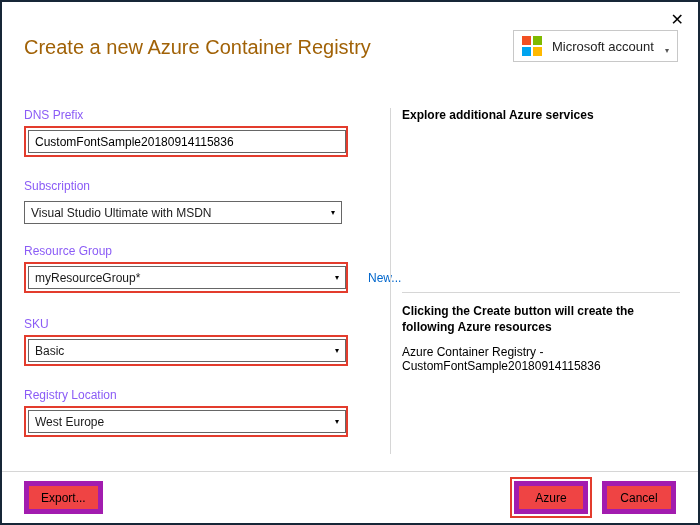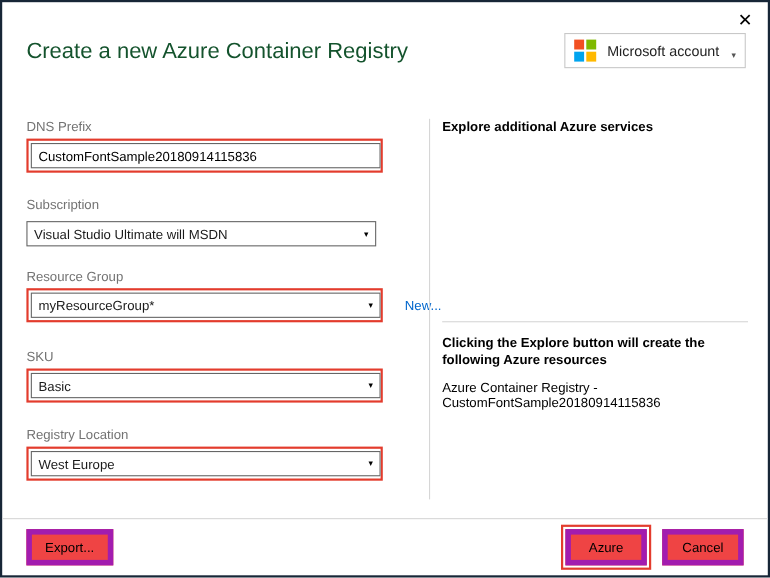--- a/index.html
+++ b/index.html
@@ -22,21 +22,21 @@
     line-height: 1;
     color: #000;
     cursor: pointer;
   }
   .title {
     position: absolute;
     top: 34px;
     left: 22px;
     font-size: 20px;
     font-weight: 400;
-    color: #14532d;
+    color: #a16207;
   }
   .account {
     position: absolute;
     top: 28px;
     right: 20px;
     width: 165px;
     height: 32px;
     border: 1px solid #c8c8c8;
     display: flex;
     align-items: center;
@@ -64,21 +64,21 @@
     color: #555;
   }
   .form-area {
     position: absolute;
     top: 100px;
     left: 22px;
     width: 345px;
   }
   .field-label {
     font-size: 12px;
-    color: #737373;
+    color: #8b5cf6;
     margin-top: 6px;
     margin-bottom: 4px;
   }
   .field-wrap {
     display: flex;
     align-items: center;
     gap: 20px;
   }
   .text-input, .select-input {
     width: 318px;
@@ -202,21 +202,21 @@
 <div class="form-area">
 
   <div class="field-label">DNS Prefix</div>
   <div class="highlight">
     <input class="text-input" type="text" value="CustomFontSample20180914115836" style="">
   </div>
 
   <div class="field-label">Subscription</div>
   <div class="no-highlight">
     <div class="select-input">
-      <span>Visual Studio Ultimate will MSDN</span>
+      <span>Visual Studio Ultimate with MSDN</span>
       <span class="select-caret">▾</span>
     </div>
   </div>
 
   <div class="field-label">Resource Group</div>
   <div class="field-wrap">
     <div class="highlight" style="margin-bottom:0;">
       <div class="select-input">
         <span>myResourceGroup*</span>
         <span class="select-caret">▾</span>
@@ -242,21 +242,21 @@
     </div>
   </div>
 
 </div>
 
 <div class="divider"></div>
 
 <div class="right-area">
   <div class="right-head">Explore additional Azure services</div>
   <hr class="right-hr">
-  <div class="right-sub">Clicking the Explore button will create the following Azure resources</div>
+  <div class="right-sub">Clicking the Create button will create the following Azure resources</div>
   <div class="right-line">Azure Container Registry - CustomFontSample20180914115836</div>
 </div>
 
 <div class="footer">
   <button class="btn">Export...</button>
   <span class="btn-create-wrap">
     <button class="btn">Azure</button>
   </span>
   <button class="btn btn-cancel">Cancel</button>
 </div>

